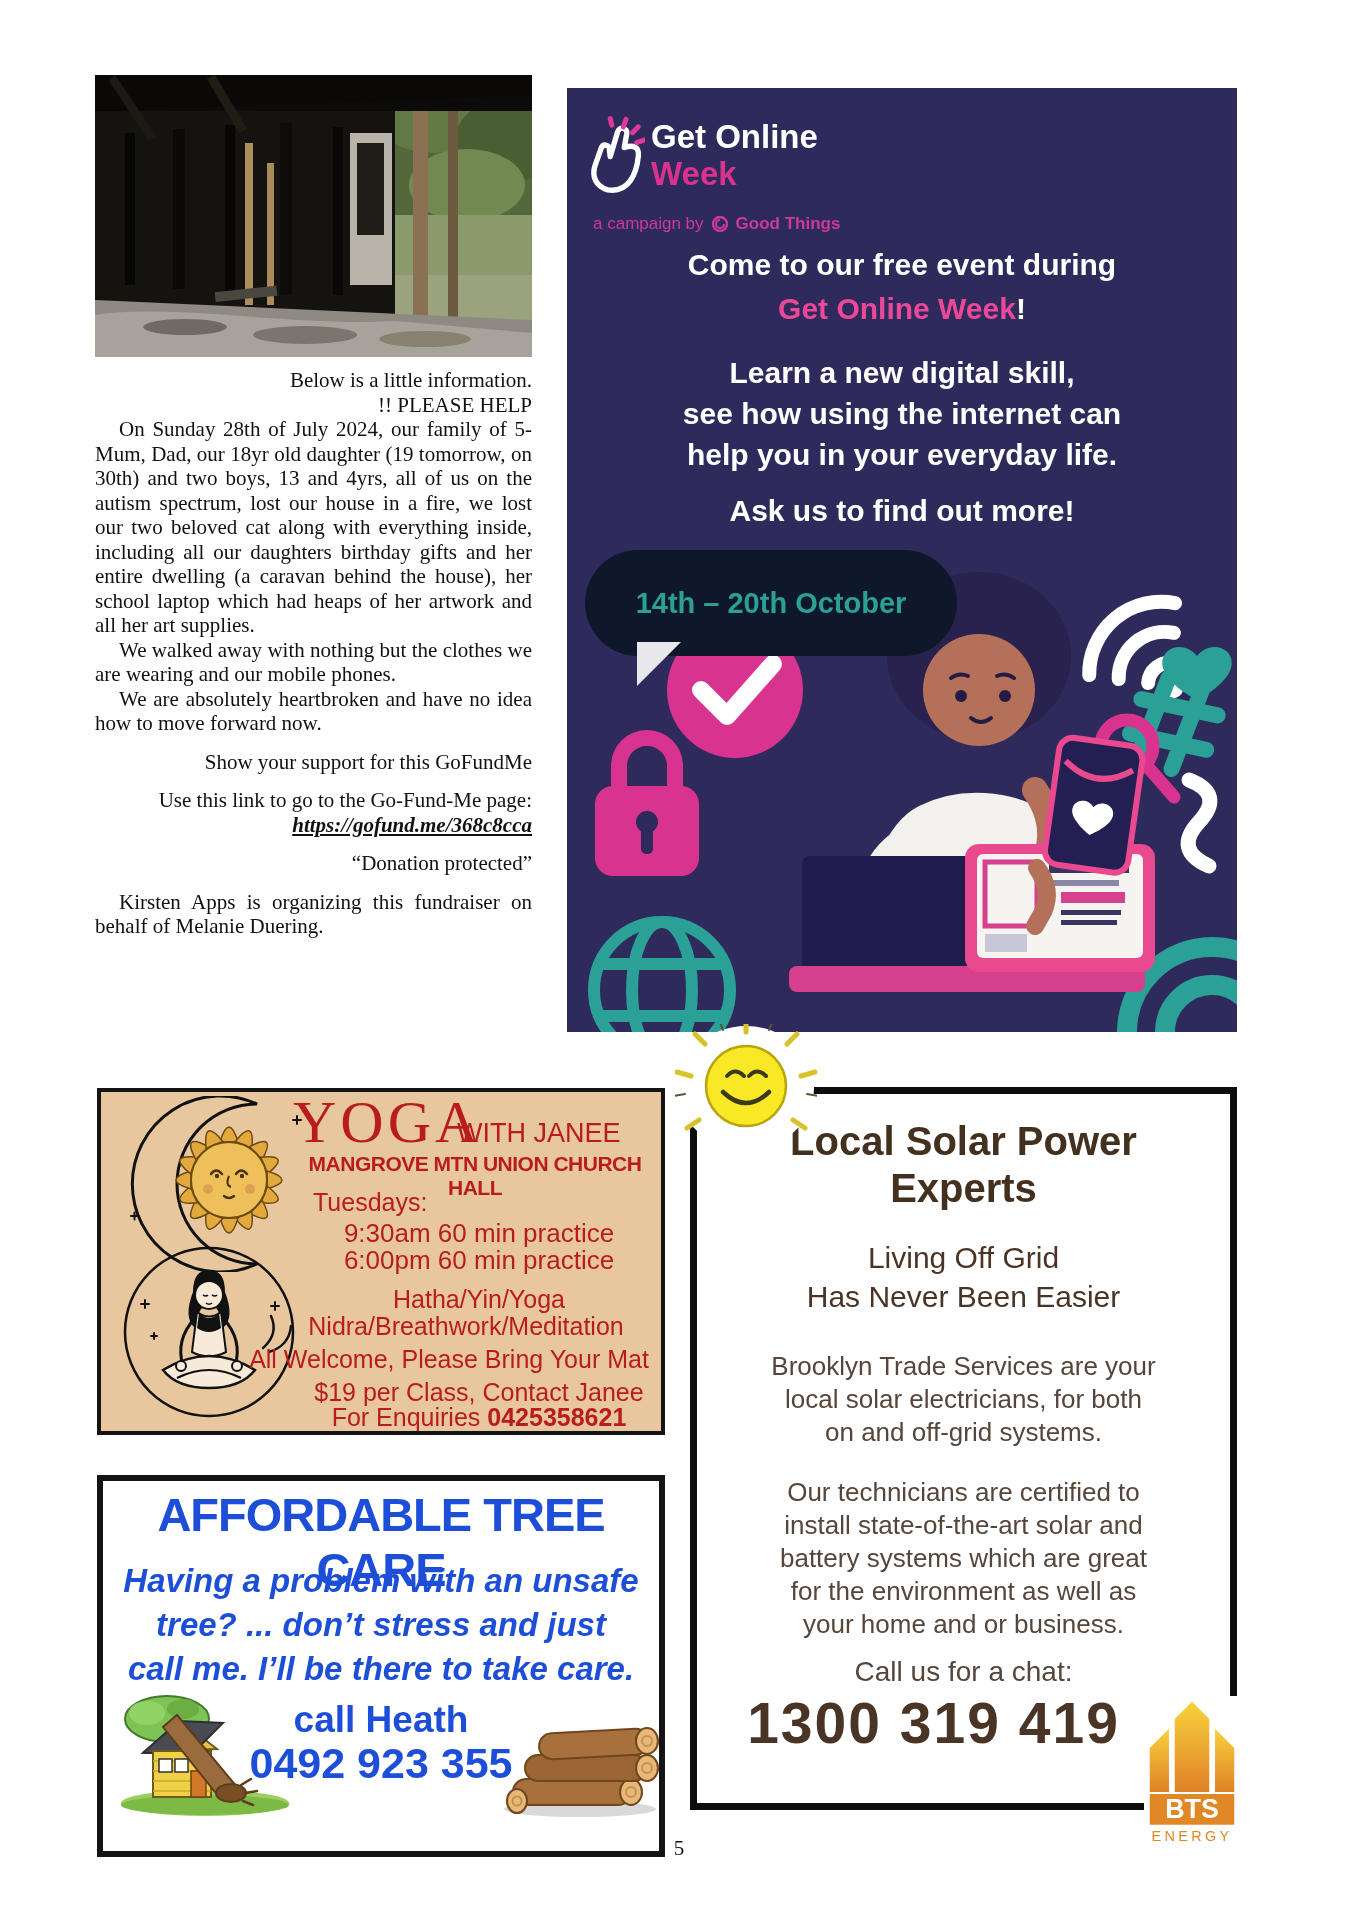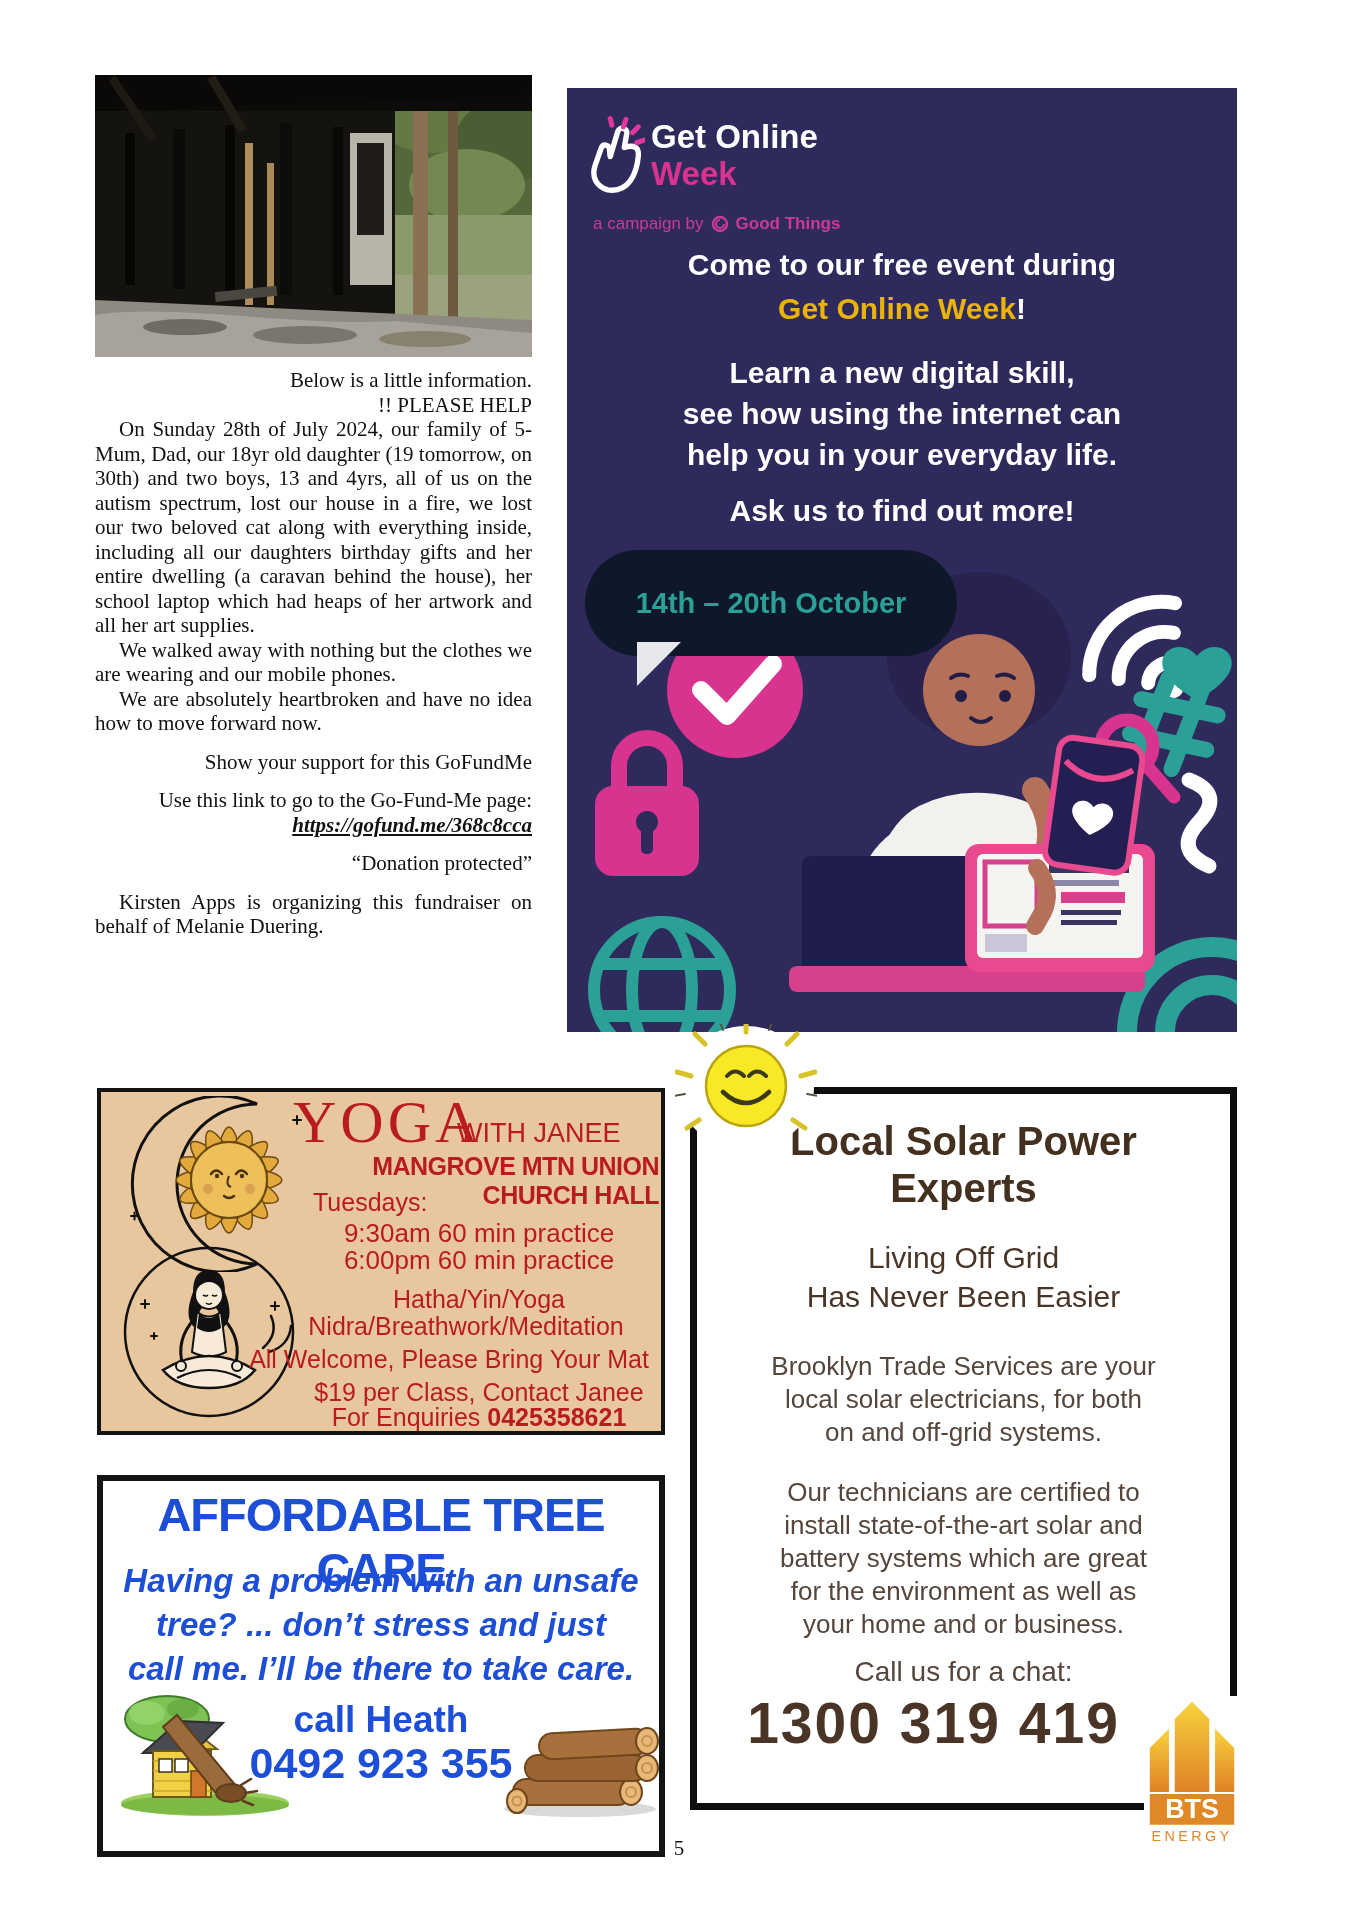--- a/index.html
+++ b/index.html
@@ -20,39 +20,39 @@
   
   .gow{position:absolute;left:567px;top:88px;width:670px;height:944px;background:#2f2a5c;overflow:hidden;
        font-family:"Liberation Sans", sans-serif;color:#fff;}
   .gow-logo-hand{position:absolute;left:20px;top:26px;width:58px;height:82px;}
   .gow-logo-text{position:absolute;left:84px;top:30px;font-size:33px;font-weight:bold;line-height:37px;}
   .gow-logo-week{color:#d93390;}
   .gow-campaign{position:absolute;left:26px;top:126px;font-size:17px;color:#cc3a96;display:flex;align-items:center;gap:7px;}
   .gow-campaign .org{font-weight:bold;}
   .gow-h1{position:absolute;left:0;top:160px;width:100%;text-align:center;font-size:30px;font-weight:bold;}
   .gow-h2{position:absolute;left:0;top:204px;width:100%;text-align:center;font-size:30px;font-weight:bold;}
-  .gow-h2 .hl{color:#eab308;}
+  .gow-h2 .hl{color:#ec4899;}
   .gow-body{position:absolute;left:0;top:264px;width:100%;text-align:center;font-size:30px;font-weight:bold;line-height:41px;}
   .gow-cta{position:absolute;left:0;top:406px;width:100%;text-align:center;font-size:30px;font-weight:bold;}
   .bubble{position:absolute;left:18px;top:462px;width:372px;height:106px;background:#0f172a;border-radius:54px;
           display:flex;align-items:center;justify-content:center;z-index:3;}
   .bubble:after{content:"";position:absolute;left:52px;bottom:-30px;width:0;height:0;
           border:22px solid transparent;border-top-color:#e8e8ec;border-left-color:#e8e8ec;}
   .bubble-text{color:#2aa096;font-size:29px;font-weight:bold;}
   .gow-scene{position:absolute;left:0;top:450px;width:670px;height:494px;z-index:1;}
   .prelines{white-space:pre-line;}
 
   
   .yoga{position:absolute;left:97px;top:1088px;width:568px;height:347px;background:#e9c79e;border:4px solid #141414;
         box-sizing:border-box;font-family:"Liberation Sans", sans-serif;color:#b91c1c;}
   .yoga-moon{position:absolute;left:6px;top:4px;width:204px;height:176px;}
   .yoga-woman{position:absolute;left:10px;top:148px;width:196px;height:188px;}
   .yoga-title{position:absolute;left:192px;top:-4px;font-family:"Liberation Serif",serif;font-size:60px;letter-spacing:4px;font-weight:normal;}
   .yoga-sub{position:absolute;left:356px;top:26px;font-size:27px;}
-  .yoga-venue{position:absolute;left:190px;top:60px;width:368px;text-align:right;font-size:25px;font-weight:bold;letter-spacing:-0.5px;}
+  .yoga-venue{position:absolute;left:190px;top:60px;width:368px;text-align:center;font-size:21px;font-weight:bold;letter-spacing:-0.5px;}
   .yoga-day{position:absolute;left:212px;top:96px;font-size:25px;}
   .yoga-time1{position:absolute;left:200px;top:126px;width:356px;text-align:center;font-size:26px;}
   .yoga-time2{position:absolute;left:200px;top:153px;width:356px;text-align:center;font-size:26px;}
   .yoga-styles1{position:absolute;left:200px;top:193px;width:356px;text-align:center;font-size:25px;}
   .yoga-styles2{position:absolute;left:170px;top:220px;width:390px;text-align:center;font-size:25px;}
   .yoga-welcome{position:absolute;left:136px;top:253px;width:424px;text-align:center;font-size:25px;}
   .yoga-price{position:absolute;left:200px;top:286px;width:356px;text-align:center;font-size:25px;}
   .yoga-enq{position:absolute;left:200px;top:311px;width:356px;text-align:center;font-size:25px;}
   .yoga-enq b{font-weight:bold;}
 

